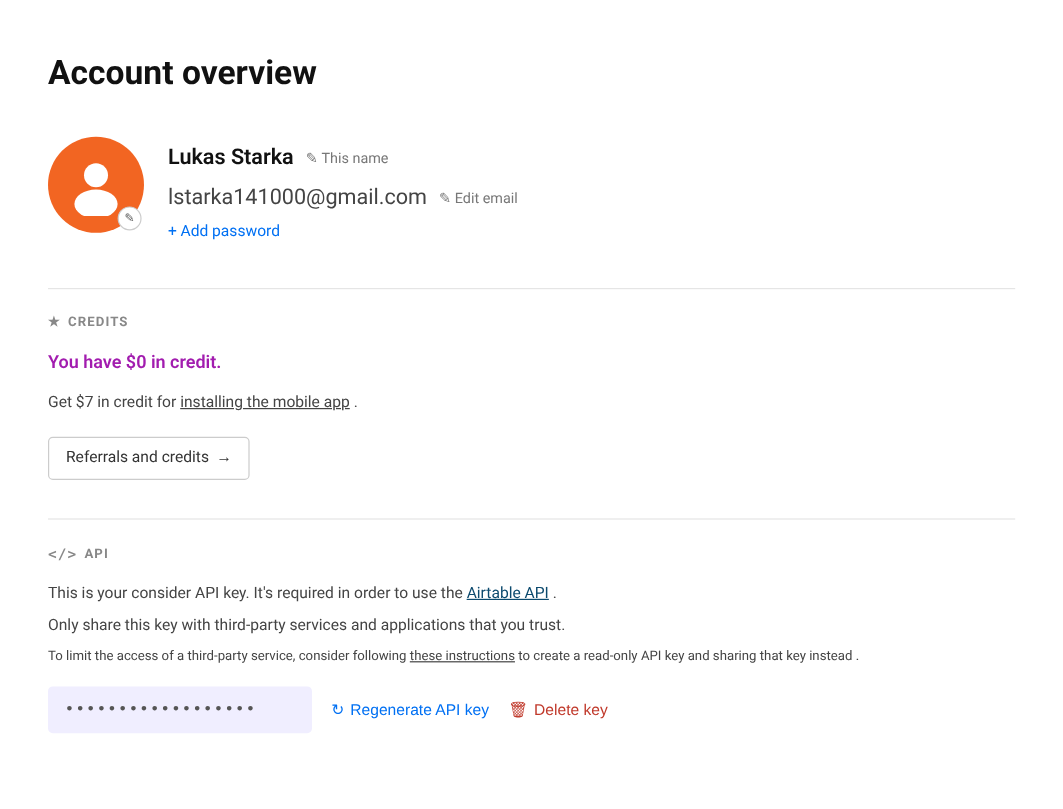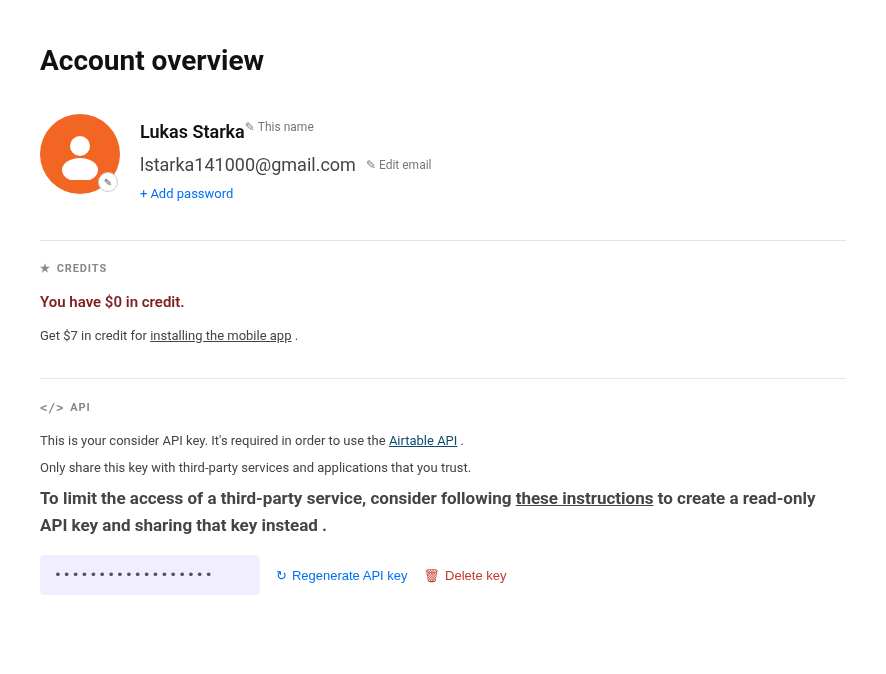--- a/index.html
+++ b/index.html
@@ -70,21 +70,22 @@
 
     .profile-info {
       display: flex;
       flex-direction: column;
       gap: 6px;
       padding-top: 4px;
     }
 
     .profile-name-row {
       display: flex;
-      align-items: flex-start;
+      align-items: center;
+      gap: 10px;
     }
 
     .profile-name {
       font-size: 18px;
       font-weight: 600;
       color: #111;
     }
 
     .edit-link {
       color: #777;
@@ -138,21 +139,21 @@
     }
 
     
     .credits-section {
       margin-bottom: 32px;
     }
 
     .credits-amount {
       font-size: 15px;
       font-weight: 600;
-      color: #7f1d1d;
+      color: #a21caf;
       margin-bottom: 12px;
     }
 
     .credits-info {
       font-size: 13px;
       color: #444;
       margin-bottom: 4px;
       line-height: 1.6;
     }
 
@@ -227,25 +228,24 @@
       border: none;
       padding: 0;
       text-decoration: none;
     }
 
     .api-action-btn.delete {
       color: #c0392b;
     }
 
     .api-limit-text {
-      font-size: 17px;
+      font-size: 11px;
       color: #444;
       line-height: 1.6;
       margin-bottom: 0;
-      font-weight: bold;
     }
 
     .api-limit-text a {
       color: #444;
       text-decoration: underline;
       cursor: pointer;
     }
   </style>
 </head>
 <body>
@@ -300,20 +300,24 @@
 
   <div class="credits-amount">You have $0 in credit.</div>
 
 
   <div class="credits-info">
     <span>Get $7 in credit for</span>
     <u>installing the mobile app</u>
     <span>.</span>
   </div>
 
+  <a class="referrals-btn">
+    <span>Referrals and credits</span>
+    <span>→</span>
+  </a>
 </div>
 
 <hr class="divider">
 
 <div class="api-section">
   <div class="section-header">
     <span style="font-family: monospace; font-size: 12px;">&lt;/&gt;</span>
     <span>API</span>
   </div>
 

